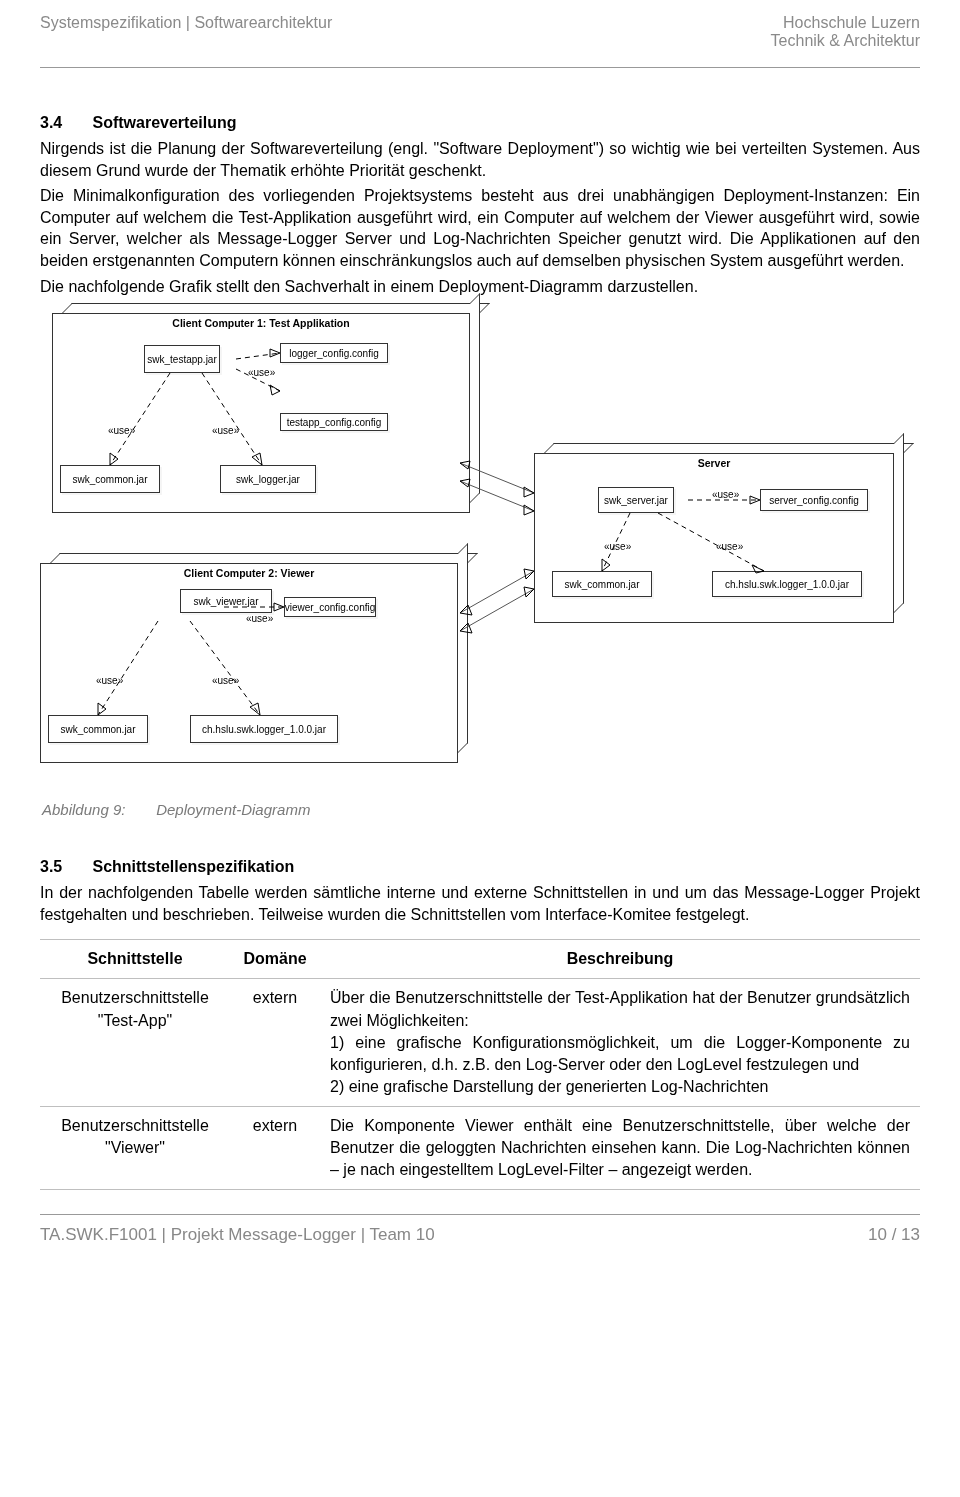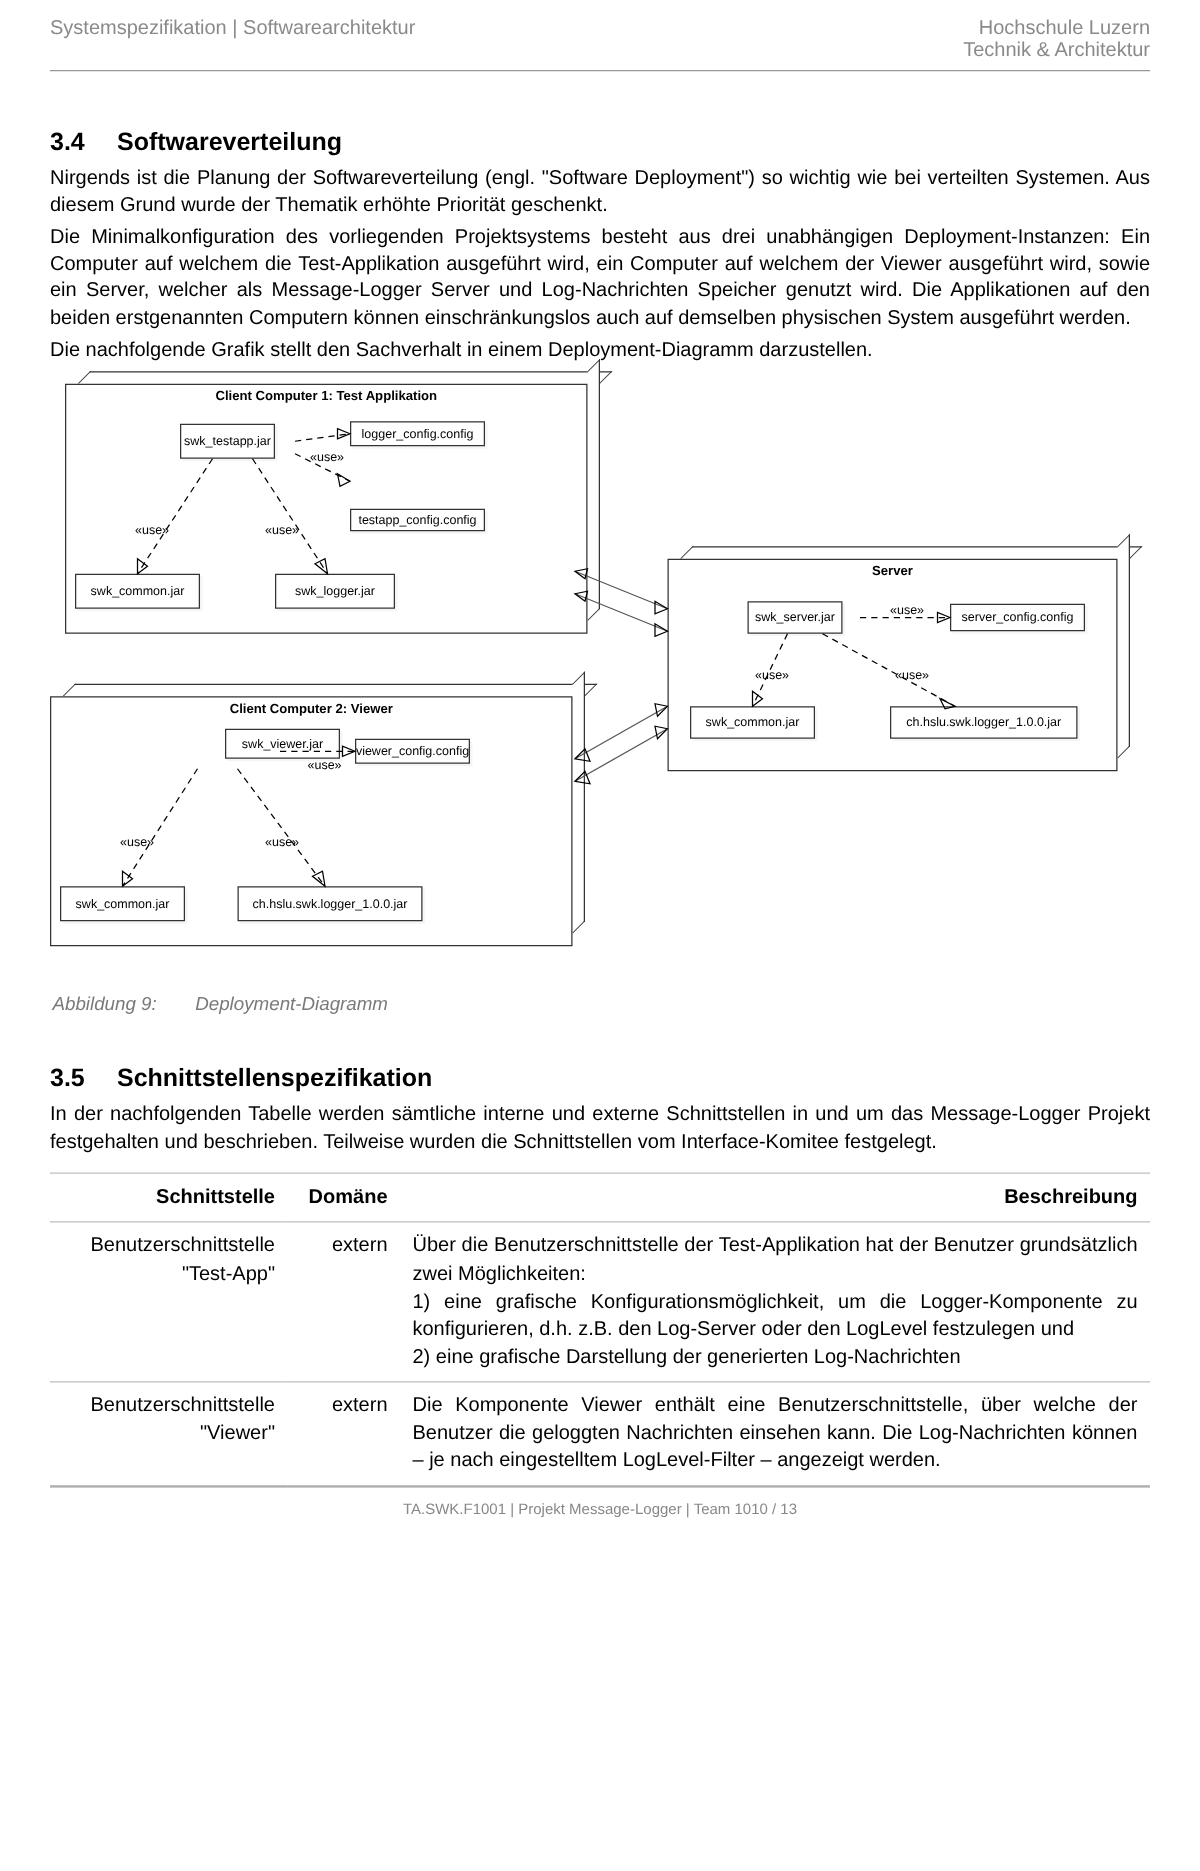--- a/index.html
+++ b/index.html
@@ -9,37 +9,38 @@
       background: #fff;
       font-family: Arial, Helvetica, sans-serif;
       color: #000;
       font-size: 16px;
       padding: 0 40px;
     }
     .page-header {
       display: flex;
       justify-content: space-between;
       align-items: flex-start;
-      padding: 14px 0 6px 0;
+      padding: 14px 0 17px 0;
       border-bottom: 1px solid #999;
       color: #8a8a8a;
       font-size: 16px;
       margin-bottom: 46px;
     }
     .page-header .right { text-align: right; }
     .page-footer {
       display: flex;
-      justify-content: center;
+      justify-content: space-between;
       border-top: 1px solid #999;
       padding: 10px 0 20px 0;
       color: #888;
-      font-size: 12px;
+      font-size: 17px;
+      margin-top: 24px;
     }
     h2.sect {
-      font-size: 20px;
+      font-size: 16px;
       font-weight: bold;
       margin: 40px 0 6px 0;
     }
     h2.sect .num { display: inline-block; width: 48px; }
     p.body {
       text-align: justify;
       line-height: 1.35;
       margin: 4px 0;
     }
     .fig-caption {
@@ -123,21 +124,21 @@
       width: 100%;
       border-collapse: collapse;
       margin-top: 14px;
       font-size: 16px;
     }
     table.iface th, table.iface td {
       border-top: 1px solid #bfbfbf;
       border-bottom: 1px solid #bfbfbf;
       padding: 8px 10px;
       vertical-align: top;
-      text-align: right;
+      text-align: center;
       line-height: 1.38;
     }
     table.iface th { font-weight: bold; }
     table.iface td.desc { text-align: justify; }
     table.iface col.c1 { width: 190px; }
     table.iface col.c2 { width: 90px; }
   </style>
 </head>
 <body>
 

